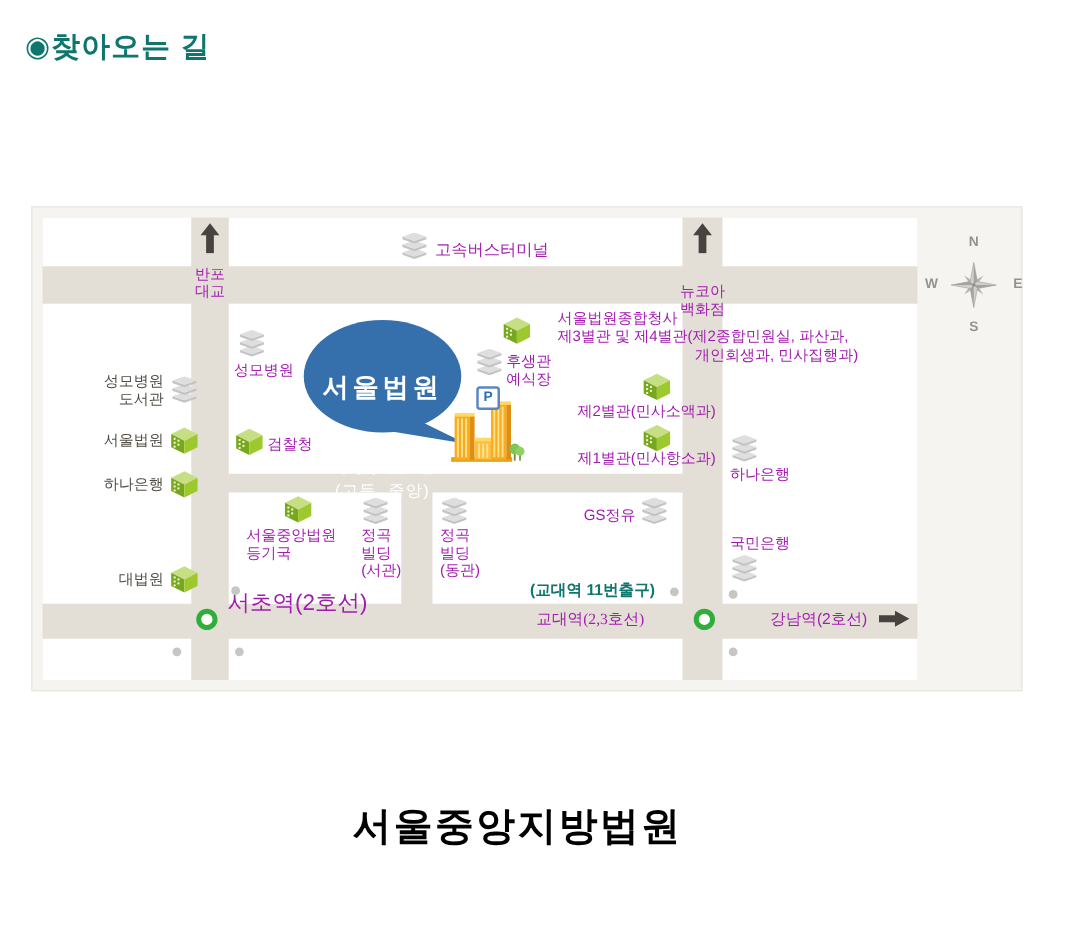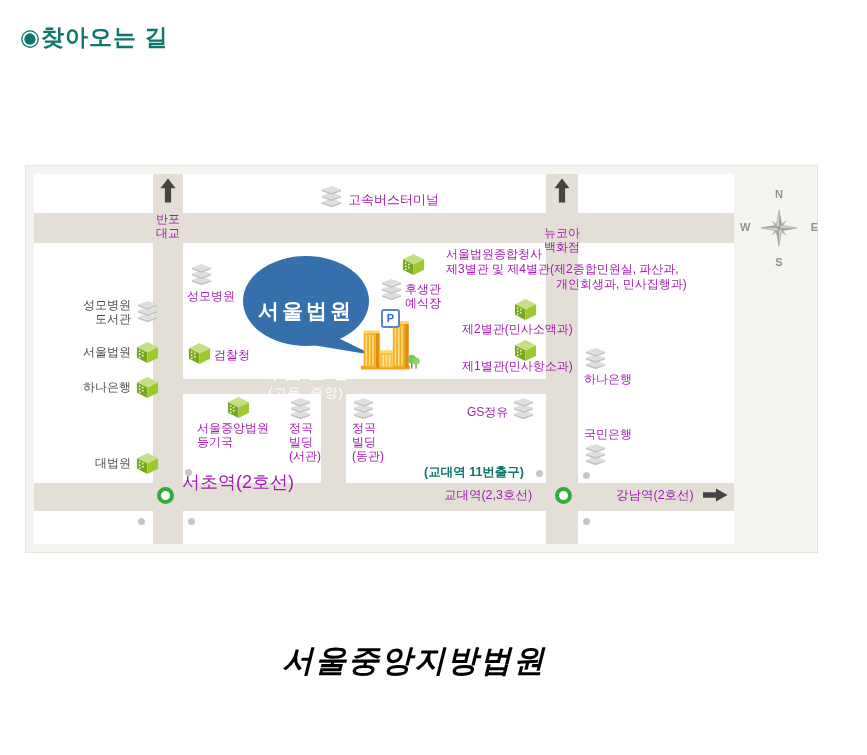--- a/index.html
+++ b/index.html
@@ -1,27 +1,27 @@
 <!DOCTYPE html>
 <html><head>
 <meta charset="utf-8">
 <style>
   html,body{margin:0;padding:0;background:#ffffff;}
   body{width:867px;height:755px;position:relative;font-family:"Liberation Sans","DejaVu Sans",sans-serif;overflow:hidden;}
 
   .page-title{position:absolute;left:20px;top:22px;font-size:23px;font-weight:bold;color:#0f766e;letter-spacing:1px;}
-  .footer-title{position:absolute;left:0;top:640px;width:828px;text-align:center;font-size:31px;font-weight:bold;color:#000;letter-spacing:2px;font-style:italic;}
+  .footer-title{position:absolute;left:0;top:640px;width:828px;text-align:center;font-size:31px;font-weight:bold;color:#000;letter-spacing:2px;}
 
   .map{position:absolute;left:25px;top:165px;width:791px;height:386px;background:#f5f4f1;border:1px solid #e7e5e0;}
   .street-area{position:absolute;left:8px;top:8px;width:700px;height:370px;background:#e3dfd6;}
   .block{position:absolute;background:#ffffff;}
 
   .lbl{position:absolute;font-size:12px;color:#a21caf;white-space:nowrap;line-height:1.18;}
   .lbl.center{text-align:center;}
-  .lbl.right{text-align:center;}
+  .lbl.right{text-align:left;font-family:Liberation Serif, serif;}
   .blue-note{position:absolute;font-size:12.5px;font-weight:bold;color:#0f766e;white-space:nowrap;}
 
   .icon{position:absolute;}
   .dot{position:absolute;width:7px;height:7px;border-radius:50%;background:#c8c6c2;}
   .station-ring{position:absolute;width:9px;height:9px;border:4px solid #2fae3a;border-radius:50%;background:#fff;}
 
   .leftcol-row{position:absolute;left:8px;width:130px;display:flex;justify-content:flex-end;align-items:center;gap:5px;padding-right:5px;box-sizing:border-box;}
   .leftcol-row .txt{font-size:12px;color:#4f4b43;text-align:right;line-height:1.18;white-space:nowrap;}
   .leftcol-row svg{flex:0 0 auto;}
 

